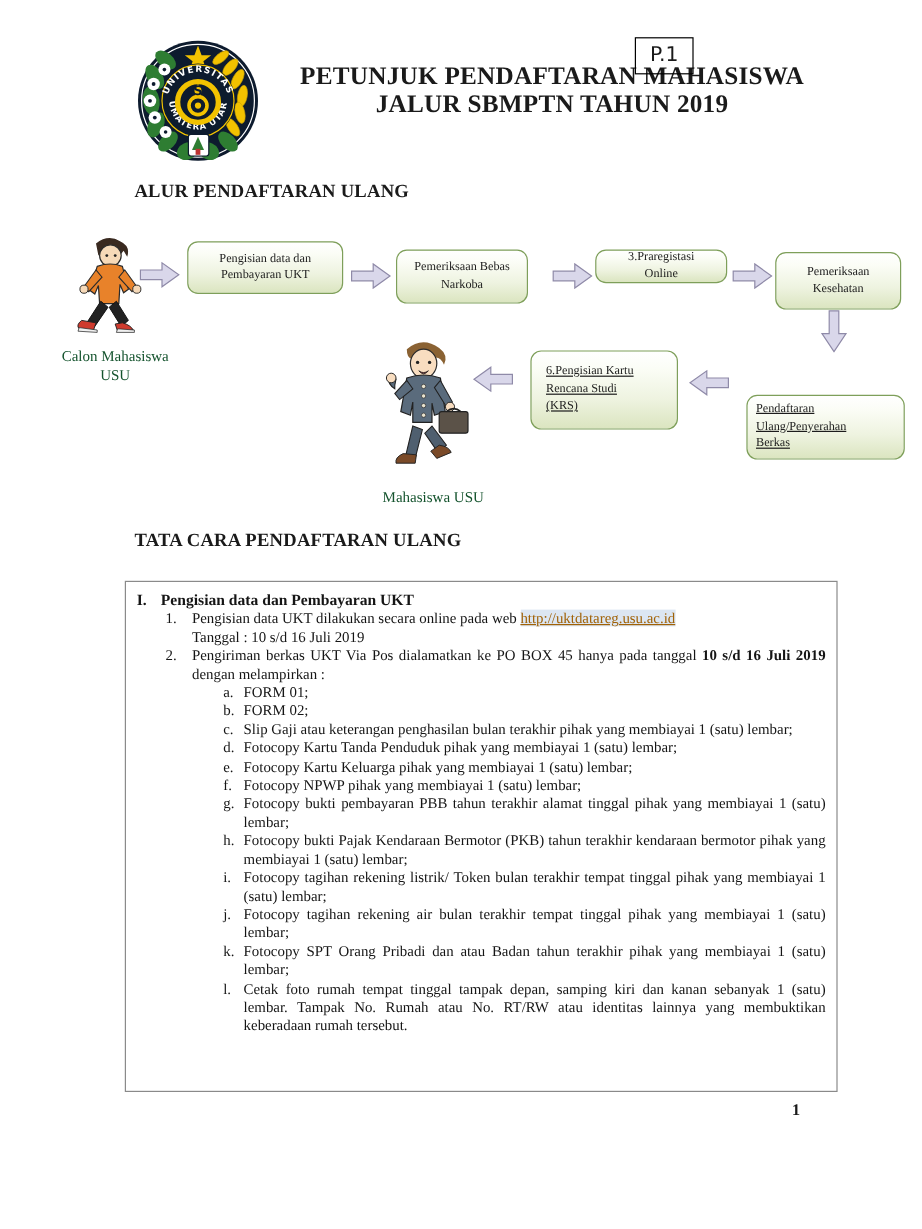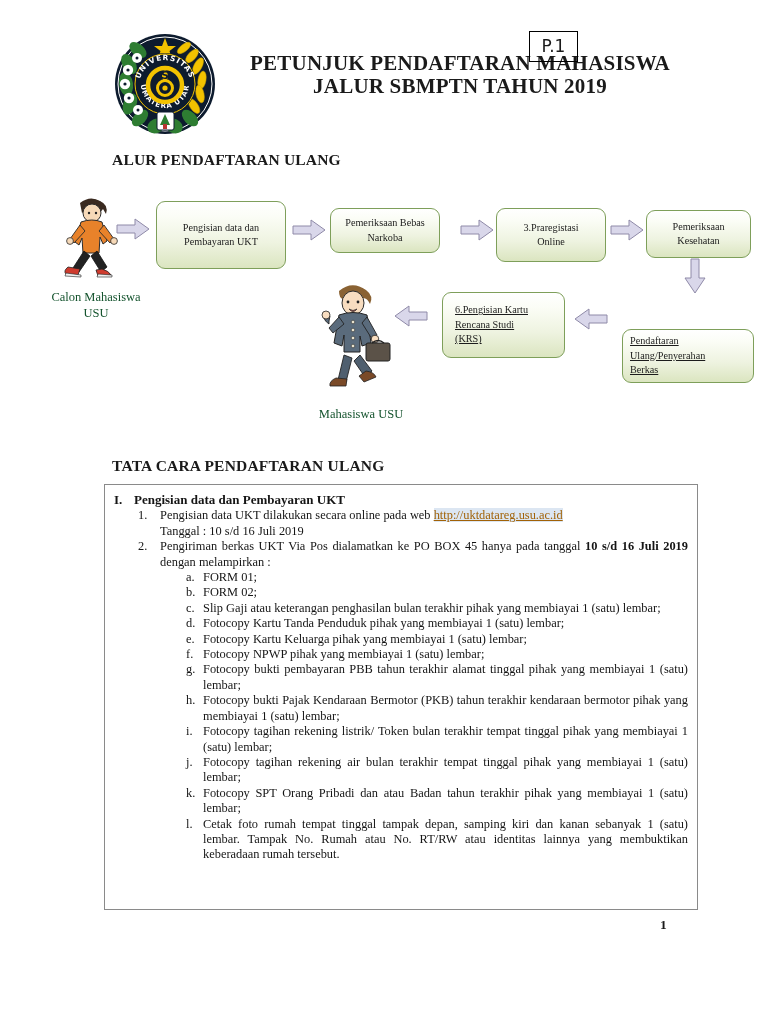--- a/index.html
+++ b/index.html
@@ -63,21 +63,21 @@
   
   .sec-heading {
     position: absolute;
     font-weight: bold;
     font-size: 15.5px;
     text-underline-offset: 2px;
     letter-spacing: .2px;
     white-space: nowrap;
   }
   #h-alur { left: 112px; top: 151px; }
-  #h-tata { left: 112px; top: 457px; }
+  #h-tata { left: 112px; top: 442px; }
 
   
   .flow { position: absolute; left: 0; top: 0; width: 768px; height: 440px; }
 
   .fbox {
     position: absolute;
     border: 1px solid #7e9f5a;
     border-radius: 9px;
     background: linear-gradient(to bottom, #ffffff 0%, #fbfdf6 22%, #eef3e0 62%, #dbe5c0 100%);
     box-sizing: border-box;
@@ -87,23 +87,23 @@
     font-family: "Liberation Serif", serif;
     font-size: 10.2px;
     line-height: 14.5px;
     color: #1c1c1c;
     text-align: center;
     padding: 4px 7px;
   }
   .fbox.left-al { justify-content: flex-start; text-align: left; text-decoration: underline; }
   .fbox .ftext { display:block; width:100%; white-space: pre-line; }
 
-  #fb1 { left:156px; top:201px; width:130px; height:68px; }
+  #fb1 { left:156px; top:201px; width:130px; height:44px; }
   #fb2 { left:330px; top:208px; width:110px; height:45px; }
-  #fb3 { left:496px; top:208px; width:110px; height:54px; }
+  #fb3 { left:496px; top:208px; width:110px; height:28px; }
   #fb4 { left:646px; top:210px; width:105px; height:48px; }
   #fb5 { left:622px; top:295px; width:132px; height:54px;margin-top:34px; }
   #fb6 { left:442px; top:292px; width:123px; height:66px; padding-left:12px; }
 
   
   .arr { position: absolute; }
   .arr svg { display:block; }
 
   #ar1 { left:116px; top:218px; }
   #ar2 { left:292px; top:219px; }

